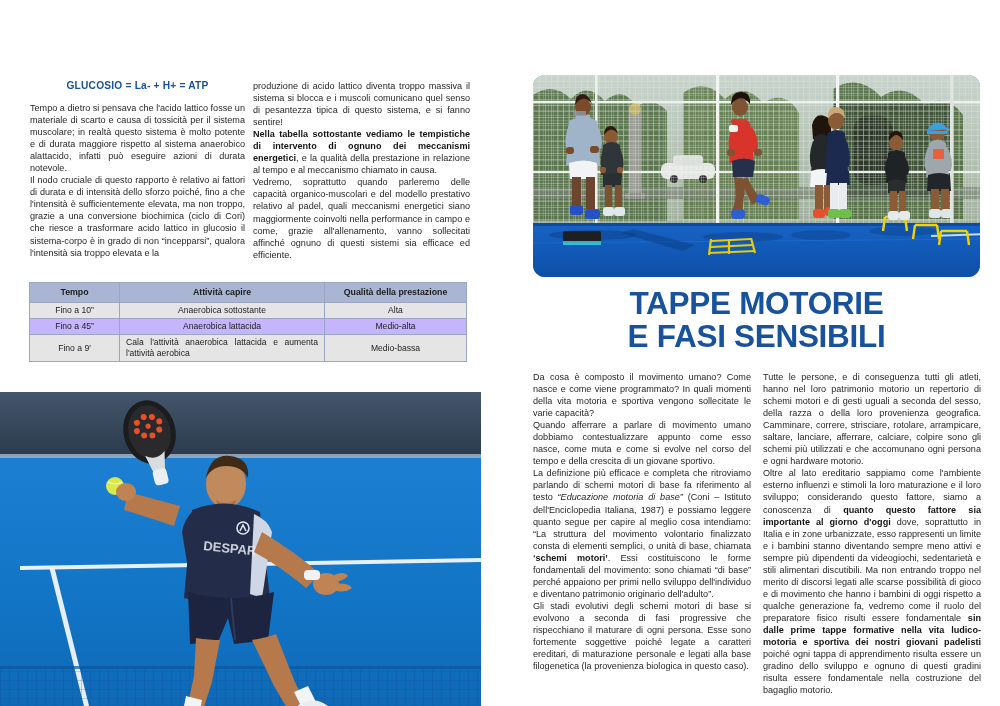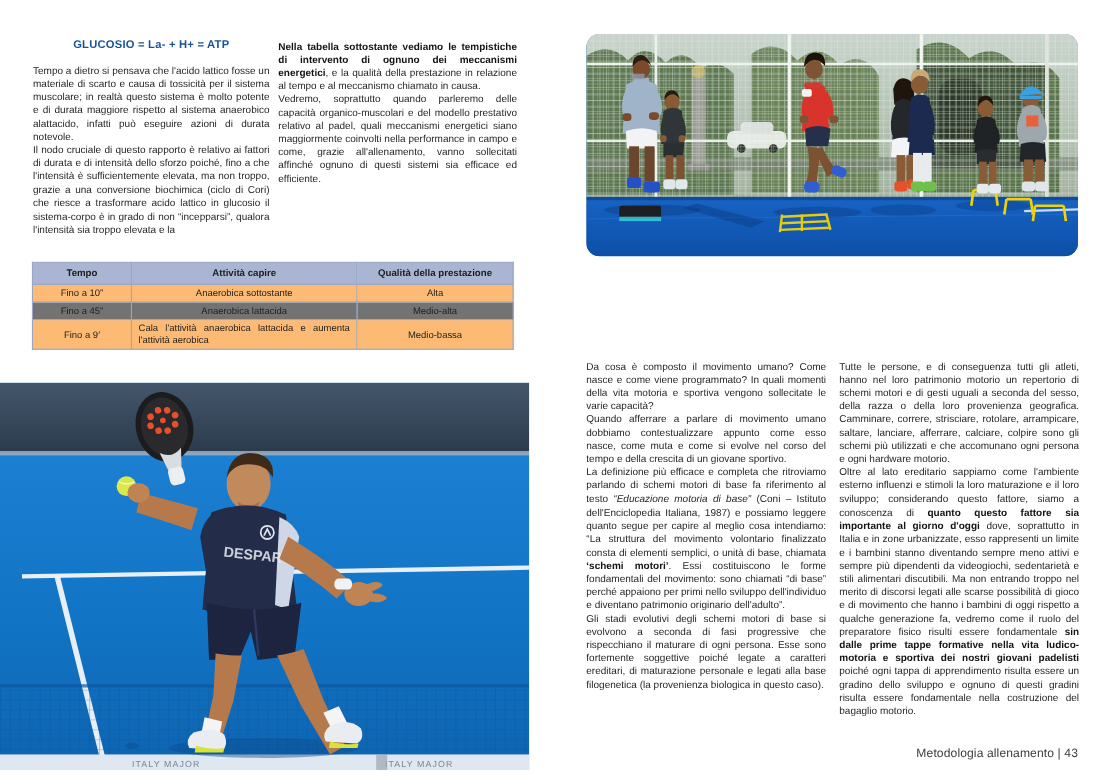--- a/index.html
+++ b/index.html
@@ -4,21 +4,21 @@
 <style>
   html,body{margin:0;padding:0;}
   body{
     width:1000px;height:706px;
     background:#ffffff;
     font-family:"Liberation Sans", sans-serif;
     color:#1b1b1b;
     position:relative;
     overflow:hidden;
   }
-  .page{position:absolute;inset:0;}
+  .page{position:absolute;inset:0;margin-top:44px;}
 
   
   .col-text{
     font-size:9.1px;
     line-height:12.05px;
     text-align:justify;
     text-justify:inter-word;
     color:#221f1f;
     hyphens:manual;
   }
@@ -58,22 +58,22 @@
     text-align:center;
     vertical-align:middle;
     line-height:11px;
   }
   table.t th{
     background:#a9b5d3;
     font-weight:bold;
     height:15px;
     font-size:8.8px;
   }
-  table.t tr.odd td{background:#fdba74;}
-  table.t tr.even td{background:#737373;}
+  table.t tr.odd td{background:#e5e5e5;}
+  table.t tr.even td{background:#c4b5fd;}
   table.t td.just{text-align:justify;text-justify:inter-word;padding:2px 6px;}
   .colw1{width:90px;}
   .colw2{width:205px;}
   .colw3{width:142px;}
 
   
   .photo{position:absolute;overflow:hidden;}
 
   #photo-top{
     left:533px;top:31px;width:447px;height:202px;
@@ -112,20 +112,21 @@
 <div class="page">
 
   <div id="tl-head" class="blue-head">GLUCOSIO = La- + H+ = ATP</div>
 
   <div id="tl-col1" class="col-text">
     <p>Tempo a dietro si pensava che l'acido lattico fosse un materiale di scarto e causa di tossicità per il sistema muscolare; in realtà questo sistema è molto potente e di durata maggiore rispetto al sistema anaerobico alattacido, infatti può eseguire azioni di durata notevole.</p>
     <p>Il nodo cruciale di questo rapporto è relativo ai fattori di durata e di intensità dello sforzo poiché, fino a che l'intensità è sufficientemente elevata, ma non troppo, grazie a una conversione biochimica (ciclo di Cori) che riesce a trasformare acido lattico in glucosio il sistema-corpo è in grado di non “incepparsi”, qualora l'intensità sia troppo elevata e la</p>
   </div>
 
   <div id="tl-col2" class="col-text">
+    <p>produzione di acido lattico diventa troppo massiva il sistema si blocca e i muscoli comunicano quel senso di pesantezza tipica di questo sistema, e si fanno sentire!</p>
     <p><b>Nella tabella sottostante vediamo le tempistiche di intervento di ognuno dei meccanismi energetici</b><span>, e la qualità della prestazione in relazione al tempo e al meccanismo chiamato in causa.</span></p>
     <p>Vedremo, soprattutto quando parleremo delle capacità organico-muscolari e del modello prestativo relativo al padel, quali meccanismi energetici siano maggiormente coinvolti nella performance in campo e come, grazie all'allenamento, vanno sollecitati affinché ognuno di questi sistemi sia efficace ed efficiente.</p>
   </div>
 
   <div id="table-wrap">
     <table class="t">
       <colgroup>
           <col class="colw1">
           <col class="colw2">
           <col class="colw3">
@@ -331,20 +332,24 @@
         <path d="M414 72 q7 12 4 24 l-7 -3 1 -20z" fill="#9ea7ac"></path>
         <path d="M395 100 q11 -4 22 0 l1 16 -24 0z" fill="#22262a"></path>
         <rect x="398" y="114" width="8" height="22" fill="#8a5b37"></rect>
         <rect x="408" y="114" width="8" height="22" fill="#8a5b37"></rect>
         <rect x="396" y="134" width="12" height="9" rx="3" fill="#dfe6ea"></rect>
         <rect x="408" y="134" width="12" height="9" rx="3" fill="#dfe6ea"></rect>
       </g>
     </svg>
   </div>
 
+  <div id="headline">
+    <div>TAPPE MOTORIE</div>
+    <div>E FASI SENSIBILI</div>
+  </div>
 
   <div class="photo" id="photo-bottom">
     <svg width="481" height="352" viewBox="0 0 481 352">
       <defs>
         <linearGradient id="court2" x1="0" y1="0" x2="0" y2="1">
           <stop offset="0" stop-color="#1d7fd1"></stop>
             <stop offset="0.55" stop-color="#1173c4"></stop>
             <stop offset="1" stop-color="#0e64b0"></stop>
         </linearGradient>
         <linearGradient id="wallg" x1="0" y1="0" x2="0" y2="1">

